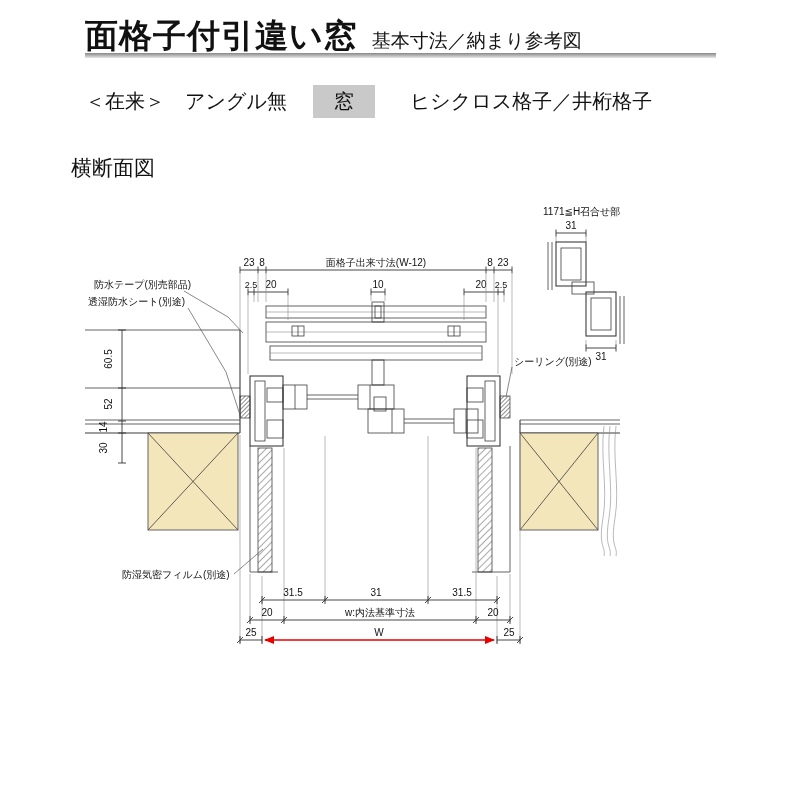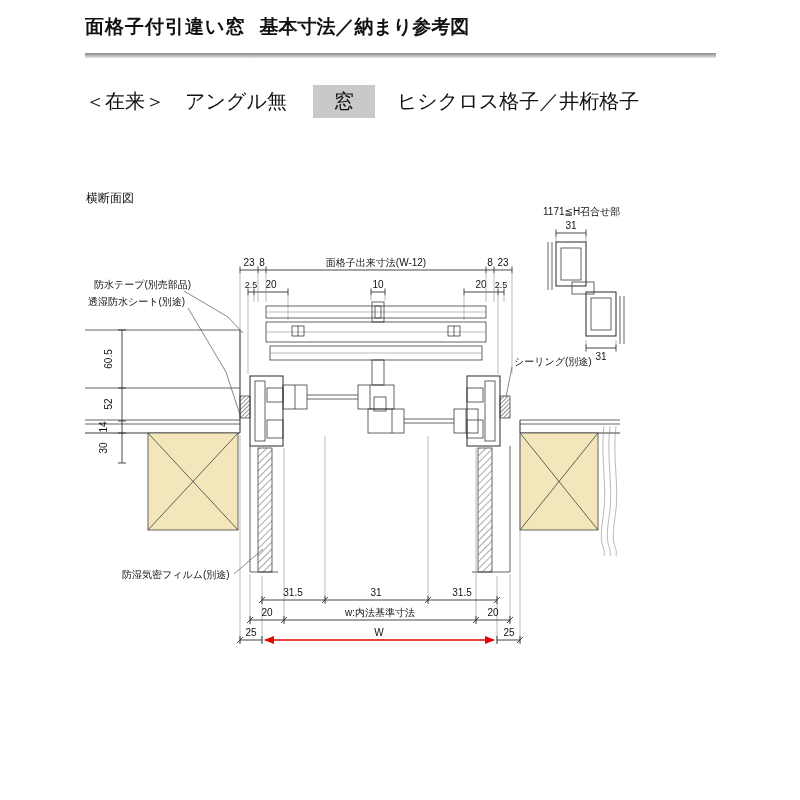--- a/index.html
+++ b/index.html
@@ -1,27 +1,27 @@
 <!DOCTYPE html>
 <html><head>
 <meta charset="utf-8">
 <style>
   * { margin:0; padding:0; box-sizing:border-box; }
   html,body { width:800px; height:800px; background:#ffffff; overflow:hidden;
     font-family:"Liberation Sans","DejaVu Sans",sans-serif; color:#111; }
   .hdr { position:absolute; left:85px; top:14px; display:flex; align-items:baseline; gap:14px; white-space:nowrap; }
-  .hdr .main { font-size:19px; font-weight:700; letter-spacing:1px; }
-  .hdr .sub  { font-size:19px; font-weight:700; }
+  .hdr .main { font-size:33px; font-weight:700; letter-spacing:1px; }
+  .hdr .sub  { font-size:19px; font-weight:400; }
   .rule { position:absolute; left:85px; top:53px; width:631px; height:5px;
           background:linear-gradient(#878787,#e5e5e5); }
   .variant { position:absolute; left:85px; top:85px; display:flex; align-items:center; font-size:20px; white-space:nowrap; }
   .variant .m2 { margin-left:20px; }
   .variant .win { margin-left:26px; background:#c9c9c9; padding:3px 21px; }
-  .variant .m4 { margin-left:22px;text-align:center; }
-  .viewlab { position:absolute; left:86px; top:154px; font-size:12px;margin-top:36px; }
+  .variant .m4 { margin-left:35px;text-align:center; }
+  .viewlab { position:absolute; left:71px; top:154px; font-size:21px; }
   svg { position:absolute; left:0; top:0; }
   svg text { font-family:"Liberation Sans","DejaVu Sans",sans-serif; font-size:10px; fill:#111; }
   .ln  { stroke:#3c3c3c; stroke-width:1.1; fill:none; }
   .lt  { stroke:#3c3c3c; stroke-width:0.8; fill:none; }
   .dim { stroke:#333333; stroke-width:0.9; fill:none; }
   .thin{ stroke:#8a8a8a; stroke-width:0.6; fill:none; }
   .ldr { stroke:#555555; stroke-width:0.7; fill:none; }
   .sm { font-size:9px; }
 </style>
 </head>

